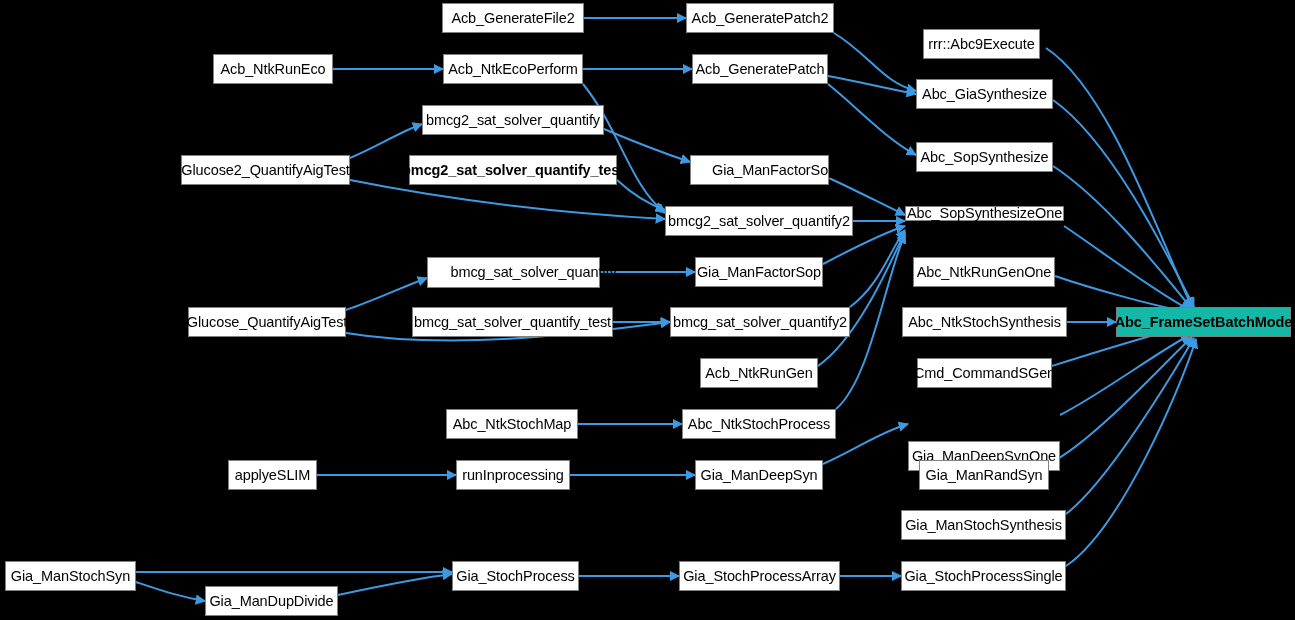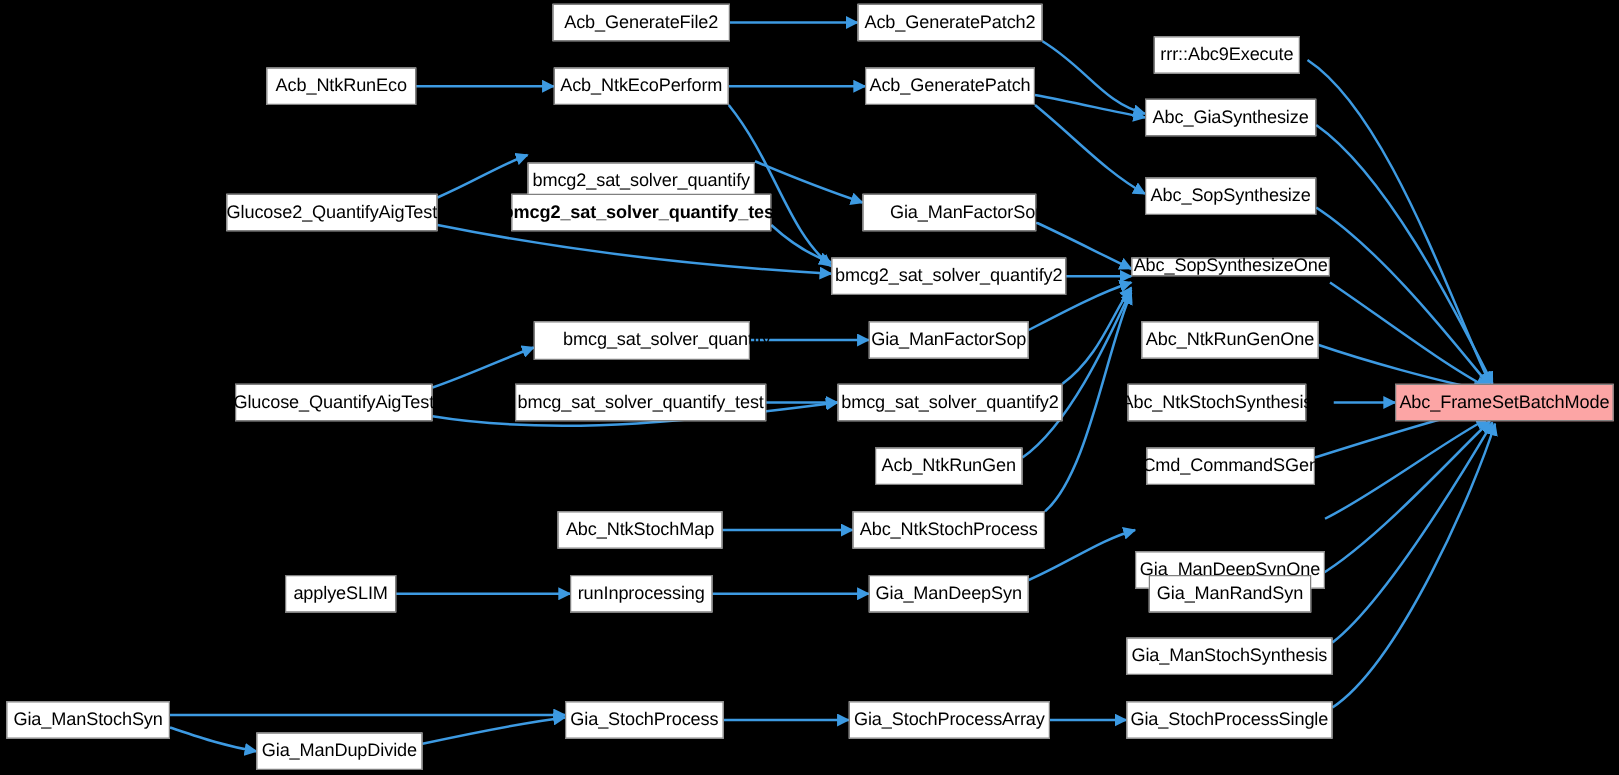--- a/index.html
+++ b/index.html
@@ -32,21 +32,22 @@
     font-size: 14.5px;
     line-height: 1;
     display: flex;
     align-items: center;
     justify-content: center;
     white-space: nowrap;
     letter-spacing: -0.1px;
     z-index: 5;
   }
   .node.highlight {
-    background: #fca5a5;
+    background: #14b8a6;
+    font-weight: bold;
   }
 </style>
 </head>
 <body>
 
 <div id="canvas">
   <svg id="edge-layer" viewBox="0 0 1295 620" xmlns="http://www.w3.org/2000/svg">
     <defs>
       <marker id="arrow" viewBox="0 0 10 10" refX="9" refY="5" markerWidth="5.2" markerHeight="5.2" orient="auto-start-reverse">
         <path d="M 0 0 L 10 5 L 0 10 z" fill="#3d9ae2"></path>
@@ -97,34 +98,34 @@
       </g>
   </svg>
   <div id="nodes">
       <div class="node" style="left: 442px; top: 3px; width: 142px; height: 30px;">Acb_GenerateFile2</div>
       <div class="node" style="left: 686px; top: 3px; width: 148px; height: 30px;">Acb_GeneratePatch2</div>
       <div class="node" style="left: 923px; top: 29px; width: 117px; height: 30px;">rrr::Abc9Execute</div>
       <div class="node" style="left: 213px; top: 54px; width: 120px; height: 30px;">Acb_NtkRunEco</div>
       <div class="node" style="left: 443px; top: 54px; width: 140px; height: 30px;">Acb_NtkEcoPerform</div>
       <div class="node" style="left: 692px; top: 54px; width: 136px; height: 30px;">Acb_GeneratePatch</div>
       <div class="node" style="left: 916px; top: 79px; width: 137px; height: 30px;">Abc_GiaSynthesize</div>
-      <div class="node" style="left: 422px; top: 105px; width: 182px; height: 30px; margin-top: 25px;">bmcg2_sat_solver_quantify</div>
+      <div class="node" style="left: 422px; top: 105px; width: 182px; height: 30px;">bmcg2_sat_solver_quantify</div>
       <div class="node" style="left: 916px; top: 142px; width: 137px; height: 30px;">Abc_SopSynthesize</div>
       <div class="node" style="left: 181px; top: 155px; width: 169px; height: 30px;">Glucose2_QuantifyAigTest</div>
       <div class="node" style="left: 409px; top: 155px; width: 208px; height: 30px; font-weight: bold;">bmcg2_sat_solver_quantify_test</div>
       <div class="node" style="left: 690px; top: 155px; width: 139px; height: 30px; padding-left: 37px;">Gia_ManFactorSop2</div>
       <div class="node" style="left: 665px; top: 206px; width: 188px; height: 30px;">bmcg2_sat_solver_quantify2</div>
       <div class="node" style="left: 905px; top: 206px; width: 159px; height: 15px;">Abc_SopSynthesizeOne</div>
       <div class="node" style="left: 427px; top: 257px; width: 173px; height: 31px; padding-left: 40px;">bmcg_sat_solver_quantify</div>
       <div class="node" style="left: 695px; top: 257px; width: 128px; height: 30px;">Gia_ManFactorSop</div>
       <div class="node" style="left: 913px; top: 257px; width: 142px; height: 30px;">Abc_NtkRunGenOne</div>
       <div class="node" style="left: 188px; top: 307px; width: 158px; height: 30px;">Glucose_QuantifyAigTest</div>
       <div class="node" style="left: 412px; top: 307px; width: 201px; height: 30px;">bmcg_sat_solver_quantify_test</div>
       <div class="node" style="left: 670px; top: 307px; width: 180px; height: 30px;">bmcg_sat_solver_quantify2</div>
-      <div class="node" style="left: 902px; top: 307px; width: 143px; height: 30px;">Abc_NtkStochSynthesis</div>
+      <div class="node" style="left: 902px; top: 307px; width: 165px; height: 30px;">Abc_NtkStochSynthesis</div>
       <div class="node highlight" style="left: 1116px; top: 307px; width: 175px; height: 30px;">Abc_FrameSetBatchMode</div>
       <div class="node" style="left: 700px; top: 358px; width: 118px; height: 30px;">Acb_NtkRunGen</div>
       <div class="node" style="left: 917px; top: 358px; width: 135px; height: 30px;">Cmd_CommandSGen</div>
       <div class="node" style="left: 446px; top: 409px; width: 132px; height: 30px;">Abc_NtkStochMap</div>
       <div class="node" style="left: 682px; top: 409px; width: 154px; height: 30px;">Abc_NtkStochProcess</div>
       <div class="node" style="left: 908px; top: 409px; width: 152px; height: 30px; margin-top: 32px;">Gia_ManDeepSynOne</div>
       <div class="node" style="left: 228px; top: 460px; width: 89px; height: 30px;">applyeSLIM</div>
       <div class="node" style="left: 456px; top: 460px; width: 114px; height: 30px;">runInprocessing</div>
       <div class="node" style="left: 695px; top: 460px; width: 128px; height: 30px;">Gia_ManDeepSyn</div>
       <div class="node" style="left: 919px; top: 460px; width: 130px; height: 30px;">Gia_ManRandSyn</div>

